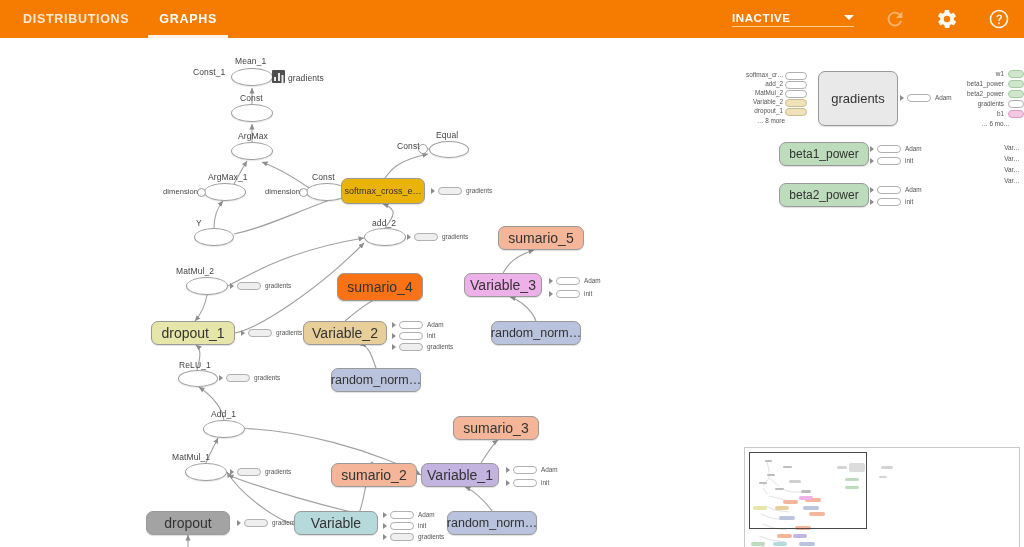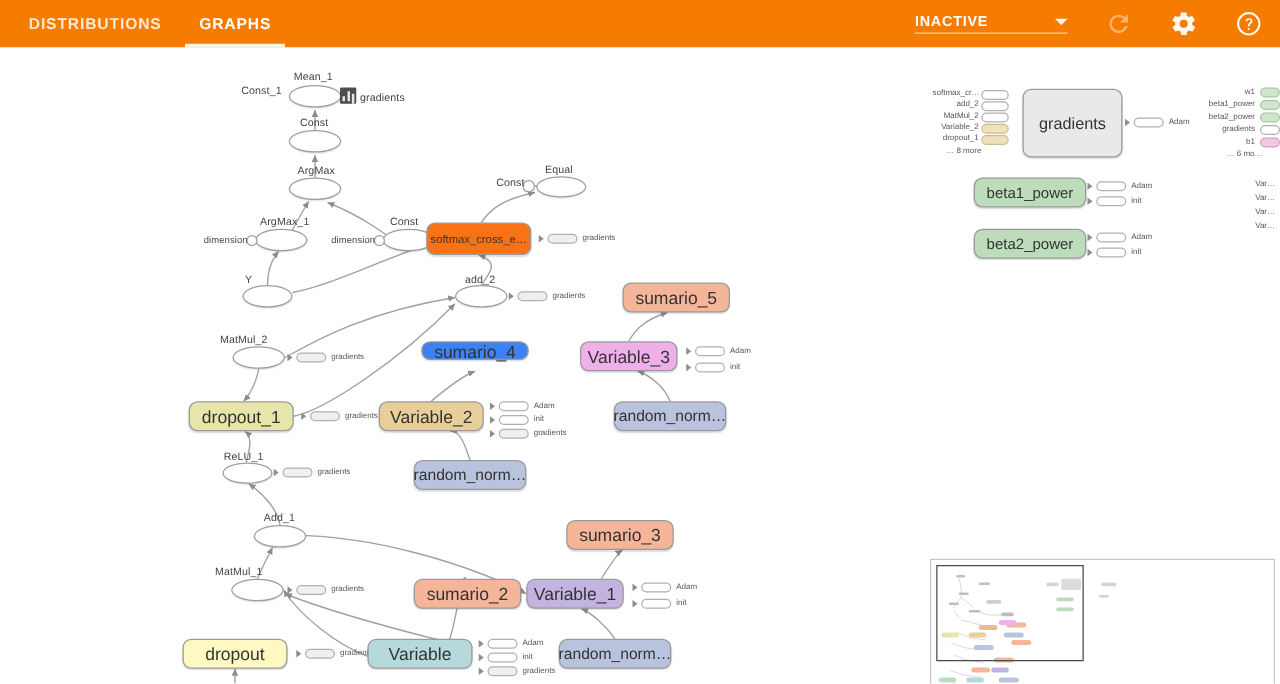--- a/index.html
+++ b/index.html
@@ -216,21 +216,21 @@
     <div class="node ell" style="left:204px;top:145px;width:42px;height:18px;"></div>
     <div class="oplabel" style="left:208px;top:134px;">ArgMax_1</div>
     <div class="node circ" style="left:197px;top:150px;width:9px;height:9px;"></div>
     <div class="oplabel" style="left:163px;top:149px;font-size:7.5px;">dimension</div>
 
     <div class="node ell" style="left:306px;top:145px;width:42px;height:18px;"></div>
     <div class="oplabel" style="left:312px;top:134px;">Const</div>
     <div class="node circ" style="left:299px;top:150px;width:9px;height:9px;"></div>
     <div class="oplabel" style="left:265px;top:149px;font-size:7.5px;">dimension</div>
 
-    <div class="node rrect" style="left:341px;top:140px;width:84px;height:26px;background:#f97316;font-size:9px;">
+    <div class="node rrect" style="left:341px;top:140px;width:84px;height:26px;background:#eab308;font-size:9px;">
       <span>softmax_cross_e…</span>
     </div>
     <div class="stub" style="left:438px;top:149px;"></div>
     <div class="arrowtip" style="left:431px;top:150px;"></div>
     <div class="tinylabel" style="left:466px;top:149px;">gradients</div>
 
     <div class="node circ" style="left:418px;top:106px;width:10px;height:10px;"></div>
     <div class="oplabel" style="left:397px;top:103px;">Const</div>
     <div class="node ell" style="left:429px;top:103px;width:40px;height:17px;"></div>
     <div class="oplabel" style="left:436px;top:92px;">Equal</div>
@@ -251,21 +251,21 @@
     <div class="node rrect big" style="left:464px;top:235px;width:78px;height:24px;background:#eeb0e8;">
       <span>Variable_3</span>
     </div>
     <div class="stub blank" style="left:556px;top:239px;"></div>
     <div class="arrowtip" style="left:549px;top:240px;"></div>
     <div class="tinylabel" style="left:584px;top:239px;">Adam</div>
     <div class="stub blank" style="left:556px;top:252px;"></div>
     <div class="arrowtip" style="left:549px;top:253px;"></div>
     <div class="tinylabel" style="left:584px;top:252px;">init</div>
 
-    <div class="node rrect big" style="left:337px;top:235px;width:86px;height:15px;background:#3b82f6;justify-content:center;">
+    <div class="node rrect big" style="left:337px;top:235px;width:86px;height:28px;background:#f97316;justify-content:center;">
       <span>sumario_4</span>
     </div>
 
     <div class="node ell" style="left:186px;top:239px;width:42px;height:18px;"></div>
     <div class="oplabel" style="left:176px;top:228px;">MatMul_2</div>
     <div class="stub" style="left:237px;top:244px;"></div>
     <div class="arrowtip" style="left:230px;top:245px;"></div>
     <div class="tinylabel" style="left:265px;top:244px;">gradients</div>
 
     <div class="node rrect" style="left:491px;top:283px;width:90px;height:24px;background:#b9c3dd;">
@@ -322,21 +322,21 @@
     <div class="node rrect big" style="left:421px;top:425px;width:78px;height:24px;background:#c2b3e0;">
       <span>Variable_1</span>
     </div>
     <div class="stub blank" style="left:513px;top:428px;"></div>
     <div class="arrowtip" style="left:506px;top:429px;"></div>
     <div class="tinylabel" style="left:541px;top:428px;">Adam</div>
     <div class="stub blank" style="left:513px;top:441px;"></div>
     <div class="arrowtip" style="left:506px;top:442px;"></div>
     <div class="tinylabel" style="left:541px;top:441px;">init</div>
 
-    <div class="node rrect big" style="left:146px;top:473px;width:84px;height:24px;background:#fef9c3;justify-content:center;">
+    <div class="node rrect big" style="left:146px;top:473px;width:84px;height:24px;background:#a3a3a3;justify-content:center;">
       <span>dropout</span>
     </div>
     <div class="stub" style="left:244px;top:481px;"></div>
     <div class="arrowtip" style="left:237px;top:482px;"></div>
     <div class="tinylabel" style="left:272px;top:481px;">gradients</div>
 
     <div class="node rrect big" style="left:294px;top:473px;width:84px;height:24px;background:#b6d9dc;">
       <span>Variable</span>
     </div>
     <div class="stub blank" style="left:390px;top:473px;"></div>

